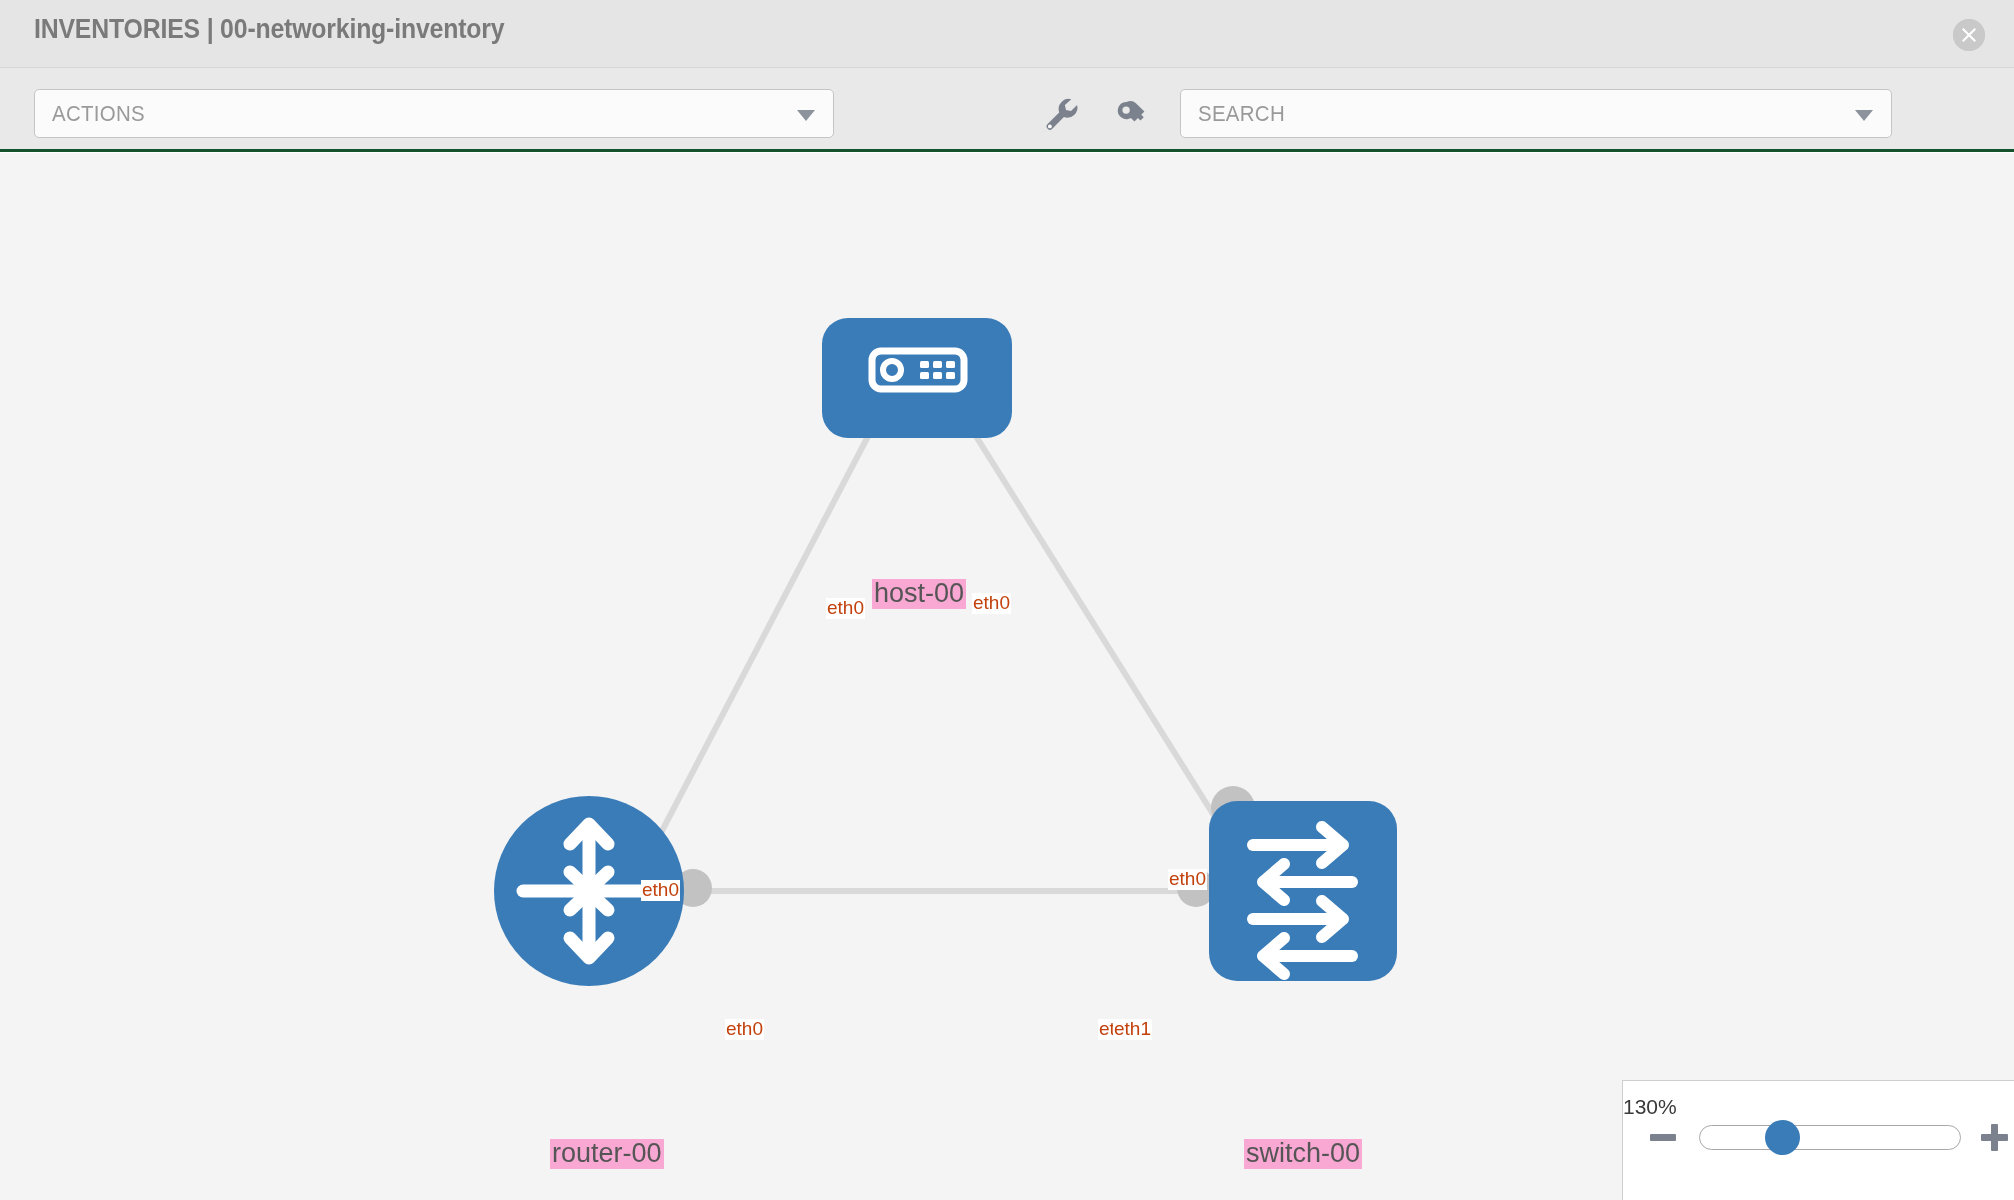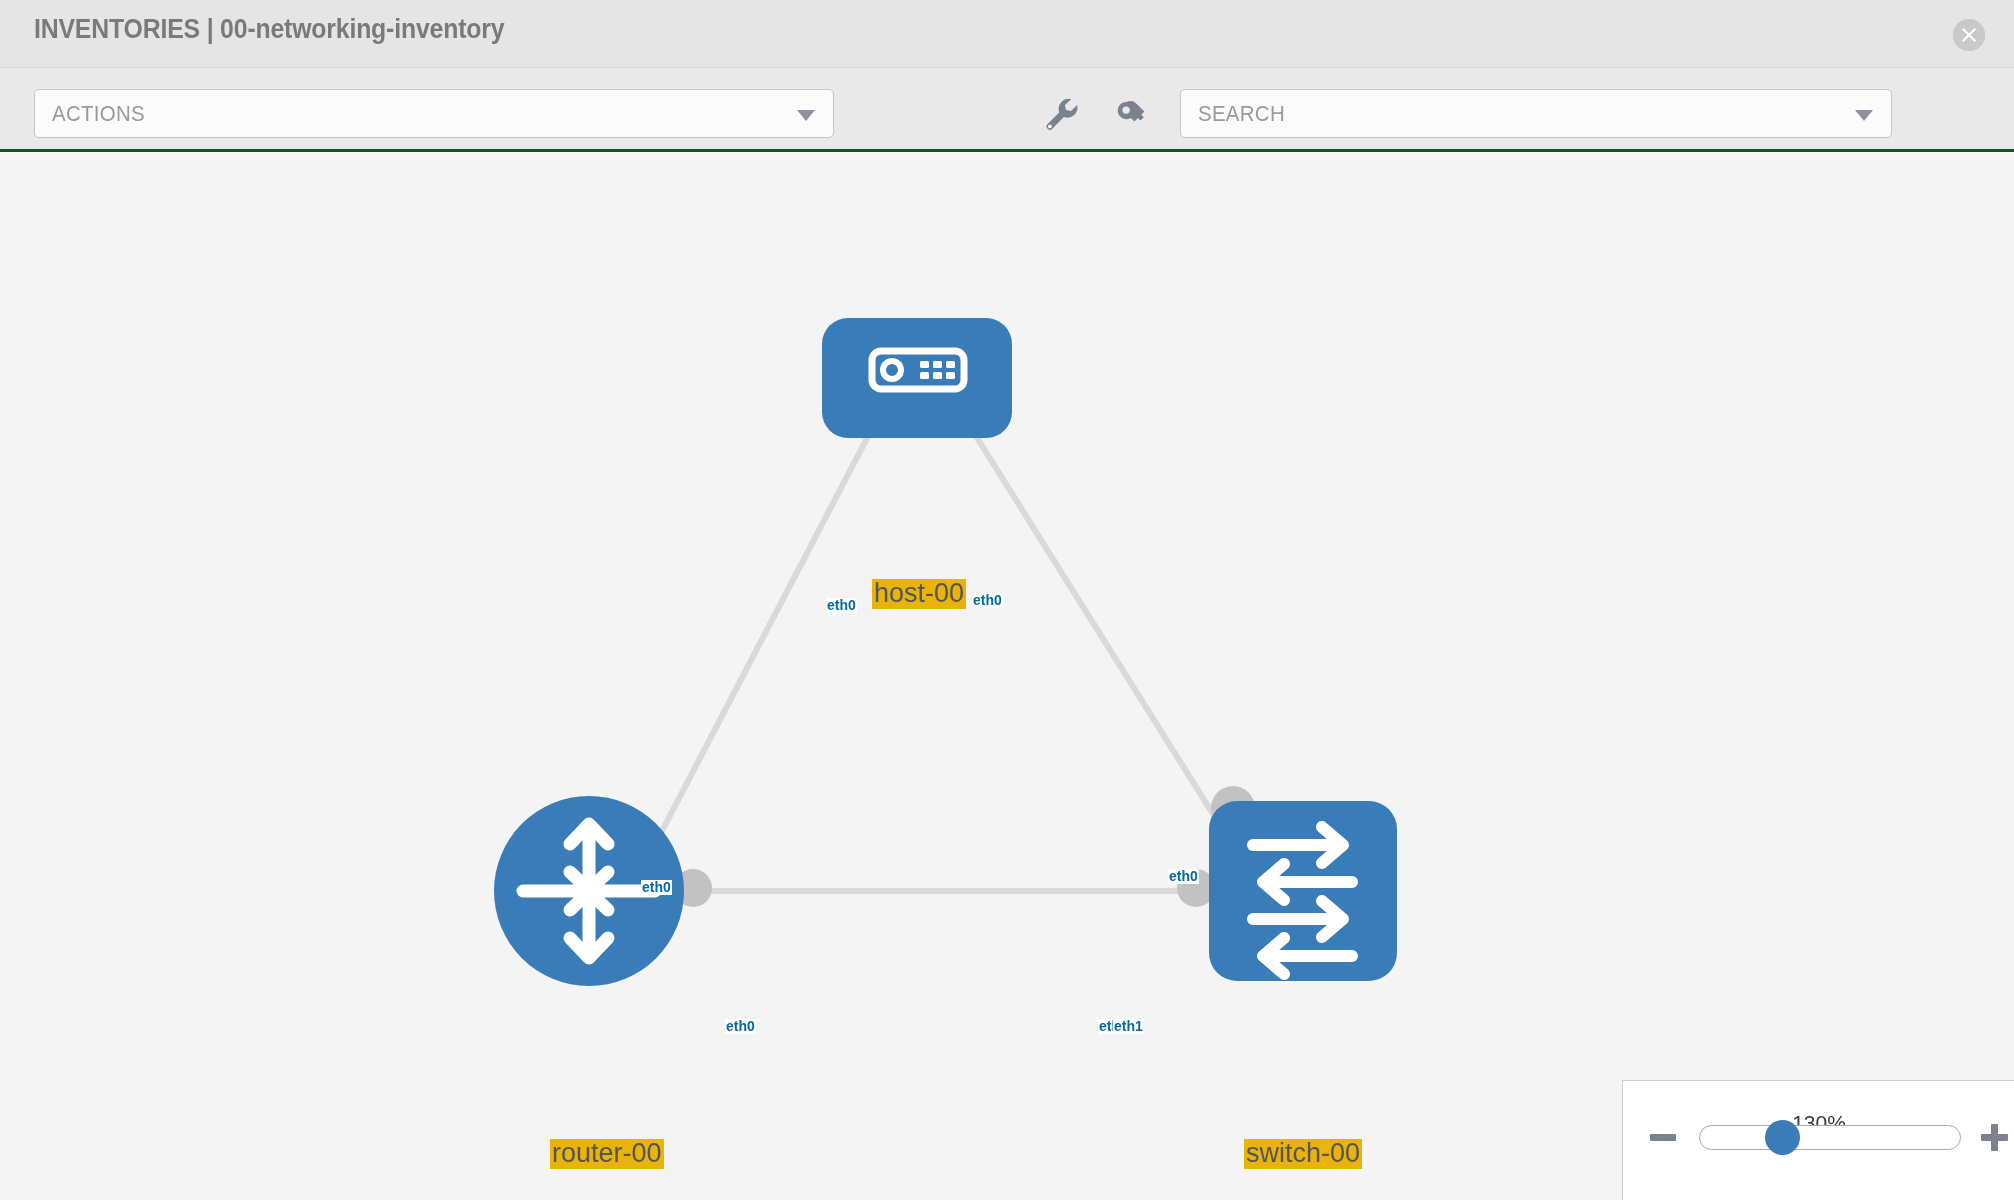--- a/index.html
+++ b/index.html
@@ -124,50 +124,48 @@
     position: absolute;
     left: 0; top: 0;
     width: 2014px; height: 1047px;
   }
 
   
   .node-label {
     position: absolute;
     font-size: 27px;
     color: #555555;
-    background: #eab308;
+    background: #f9a8d4;
     white-space: nowrap;
     padding: 0 2px;
     line-height: 1.1;
   }
   .port-label {
     position: absolute;
-    font-size: 14px;
-    color: #0369a1;
+    font-size: 19px;
+    color: #c2410c;
     background: #ffffff;
     white-space: nowrap;
     padding: 0 1px;
     line-height: 1.1;
-    font-weight: bold;
   }
 
   
   .zoom-panel {
     position: absolute;
     left: 1622px; top: 1080px;
     width: 392px; height: 120px;
     background: #ffffff;
     border-top: 1px solid #cfcfcf;
     border-left: 1px solid #cfcfcf;
   }
   .zoom-value {
     position: absolute;
-    top: 30px; left: 0;
+    top: 14px; left: 0;
     width: 392px;
-    text-align: center;
     font-size: 21px;
     color: #3a3a3a;
   }
   .zoom-minus {
     position: absolute;
     left: 27px; top: 53px;
     width: 26px; height: 7px;
     background: #7b828d;
     border-radius: 1px;
     cursor: pointer;

